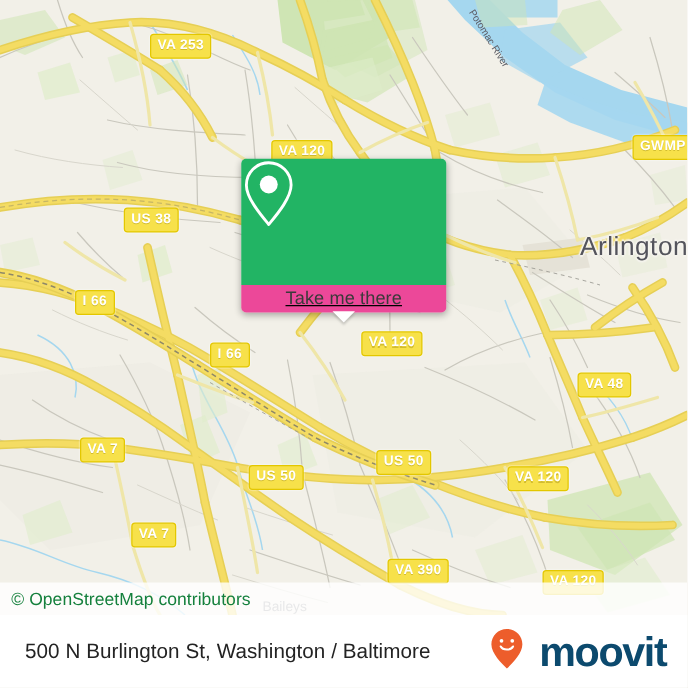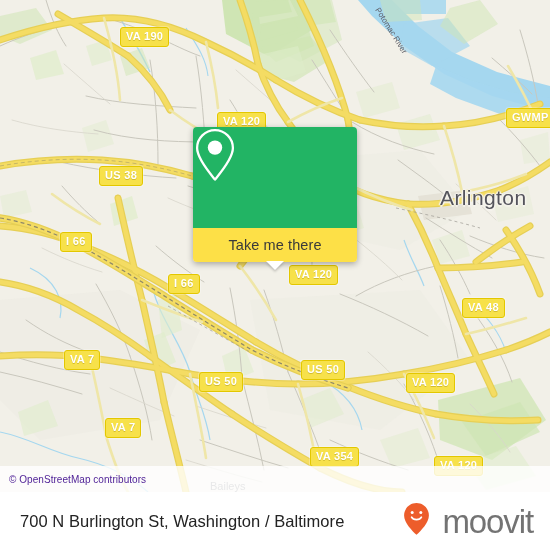--- a/index.html
+++ b/index.html
@@ -32,20 +32,21 @@
   }
   .place{
     position:absolute;
     color:#54545c;
     font-size:21px;
     letter-spacing:.4px;
     white-space:nowrap;
     text-shadow:
       -1.5px 0 1px #f6f4ee, 1.5px 0 1px #f6f4ee,
       0 -1.5px 1px #f6f4ee, 0 1.5px 1px #f6f4ee;
+    margin-left: 24px;
   }
   .placesm{
     position:absolute;
     color:#8c8c92;
     font-size:11px;
     white-space:nowrap;
   }
   .river-label{
     position:absolute;
     color:#5c5c64;
@@ -64,25 +65,26 @@
     overflow:visible;
     z-index:40;
   }
   .card-green{
     background:#22b464;
     border-radius:4px 4px 0 0;
     height:101px;
     display:flex;align-items:center;justify-content:center;
   }
   .card-foot{
-    background:#fde047;
+    background:#ec4899;
     border-radius:0 0 4px 4px;
-    height:34px;
+    height:22px;
     display:flex;align-items:center;justify-content:center;
     position:relative;
+    text-decoration:underline;
   }
   .card-foot-label{
     color:#3a3a3a;
     font-size:14.5px;
     letter-spacing:.1px;
   }
   .card-tail{
     position:absolute;
     left:50%;bottom:-8px;margin-left:-9px;
     width:0;height:0;
@@ -94,44 +96,44 @@
 
   
   .attrib{
     position:absolute;left:0;top:466px;
     width:550px;height:26px;
     background:rgba(255,255,255,.80);
     display:flex;align-items:center;
     z-index:30;
   }
   .attrib span{
-    color:#4c1d95;font-size:10px;padding-left:9px;letter-spacing:.05px;
+    color:#15803d;font-size:14px;padding-left:9px;letter-spacing:.05px;
   }
 
   
   .footer{
     position:absolute;left:0;top:492px;width:550px;height:58px;
     background:#ffffff;
     display:flex;align-items:center;justify-content:space-between;
     z-index:50;
   }
   .footer-title{
     color:#232323;
     font-size:16.5px;
     padding-left:20px;
     letter-spacing:.05px;
     white-space:nowrap;
   }
   .brand{
     display:flex;align-items:center;padding-right:17px;
   }
   .brand-word{
-    color:#737373;
+    color:#0c4a6e;
     font-size:33px;
-    font-weight:normal;
+    font-weight:bold;
     letter-spacing:-1.1px;
     line-height:1;
     margin-left:12px;
   }
 </style>
 </head>
 <body>
 
 <div id="app">
 
@@ -393,34 +395,34 @@
 
       <path class="rail" d="M396 208 C424 214 452 220 480 228"></path>
       <path class="rail" d="M168 306 C196 322 224 338 250 352"></path>
     </svg>
 
     <div class="river-label" style="left:381px;top:6px;transform:rotate(58deg);">Potomac River</div>
 
     <div class="place" style="left:440px;top:186px;">Arlington</div>
     <div class="placesm" style="left:210px;top:480px;">Baileys</div>
 
-    <div class="shield" style="left:120px;top:27px;">VA 190</div>
+    <div class="shield" style="left:120px;top:27px;">VA 253</div>
     <div class="shield" style="left:217px;top:112px;">VA 120</div>
     <div class="shield" style="left:469px;top:108px;margin-left:37px;">GWMP</div>
     <div class="shield" style="left:99px;top:166px;">US 38</div>
     <div class="shield" style="left:60px;top:232px;">I 66</div>
     <div class="shield" style="left:168px;top:274px;">I 66</div>
     <div class="shield" style="left:289px;top:265px;">VA 120</div>
     <div class="shield" style="left:462px;top:298px;">VA 48</div>
     <div class="shield" style="left:64px;top:350px;">VA 7</div>
     <div class="shield" style="left:301px;top:360px;">US 50</div>
     <div class="shield" style="left:199px;top:372px;">US 50</div>
     <div class="shield" style="left:406px;top:373px;">VA 120</div>
     <div class="shield" style="left:105px;top:418px;">VA 7</div>
-    <div class="shield" style="left:310px;top:447px;">VA 354</div>
+    <div class="shield" style="left:310px;top:447px;">VA 390</div>
     <div class="shield" style="left:434px;top:456px;">VA 120</div>
 
     <div class="card">
       <div class="card-green">
         <span>
           <svg width="44" height="56" viewBox="0 0 44 56" aria-hidden="true">
             <path d="M22 3.2 C12.1 3.2 4.1 11.2 4.1 21.1 C4.1 31.6 16.3 45.6 22 52.6 C27.7 45.6 39.9 31.6 39.9 21.1 C39.9 11.2 31.9 3.2 22 3.2 Z" fill="none" stroke="#ffffff" stroke-width="2.3" stroke-linejoin="round"></path>
             <circle cx="22" cy="20.6" r="7.2" fill="#ffffff"></circle>
           </svg>
         </span>
@@ -430,21 +432,21 @@
         <span class="card-tail"></span>
       </div>
     </div>
 
     <div class="attrib">
       <span>© OpenStreetMap contributors</span>
     </div>
   </div>
 
   <div class="footer">
-    <div class="footer-title">700 N Burlington St, Washington / Baltimore</div>
+    <div class="footer-title">500 N Burlington St, Washington / Baltimore</div>
     <div class="brand">
       <span>
         <svg width="27" height="34" viewBox="0 0 27 34" aria-hidden="true">
           <path d="M13.5 1.1 C6.6 1.1 1.1 6.6 1.1 13.4 C1.1 20.8 9.2 28.6 13.5 32.8 C17.8 28.6 25.9 20.8 25.9 13.4 C25.9 6.6 20.4 1.1 13.5 1.1 Z" fill="#ed5d2b"></path>
           <circle cx="9.2" cy="10.6" r="1.5" fill="#ffffff"></circle>
           <circle cx="17.8" cy="10.6" r="1.5" fill="#ffffff"></circle>
           <path d="M8.6 15.2 C10.2 18.4 16.8 18.4 18.4 15.2" fill="none" stroke="#ffffff" stroke-width="1.7" stroke-linecap="round"></path>
         </svg>
       </span>
       <span class="brand-word">moovit</span>

